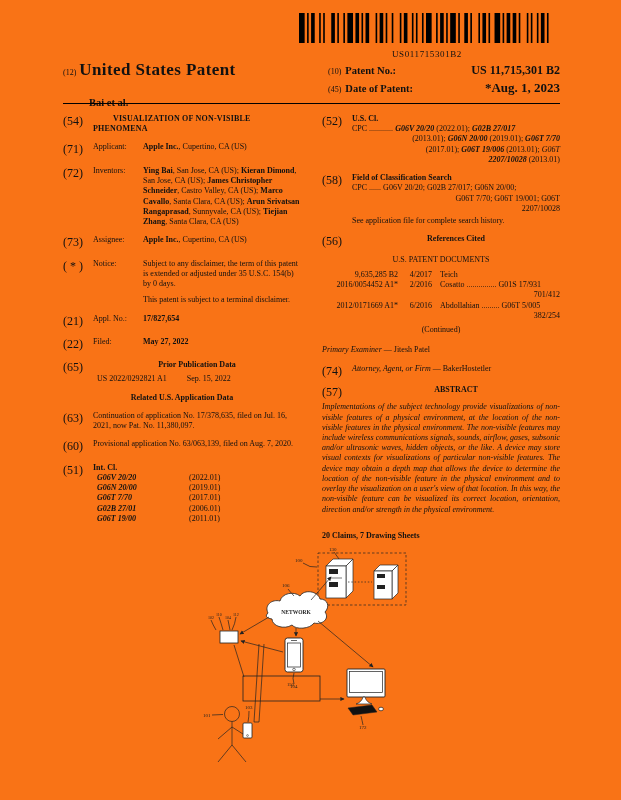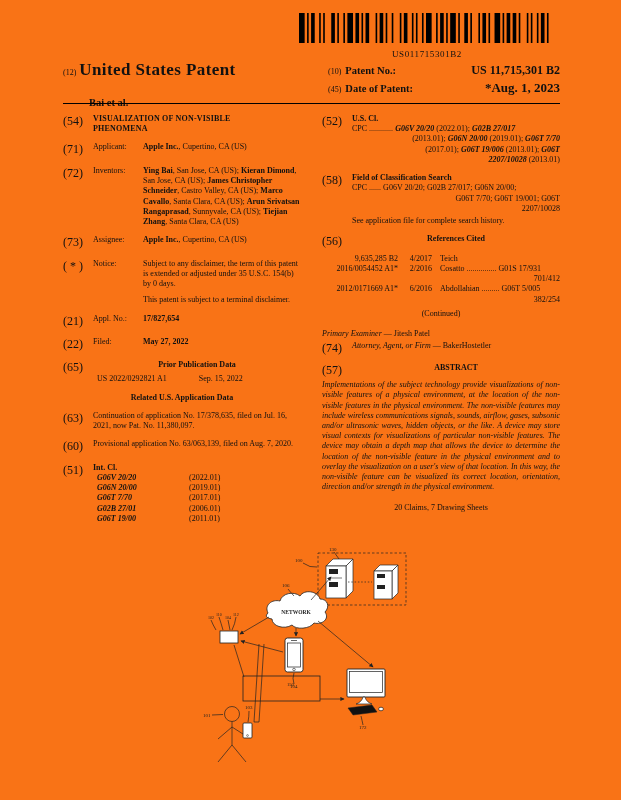--- a/index.html
+++ b/index.html
@@ -25,38 +25,38 @@
   .columns{position:absolute;top:114px;left:63px;width:497px;display:flex;gap:21px;font-size:8px;line-height:1.28;}
   .col{width:238px;}
   .field{display:grid;grid-template-columns:30px 1fr;margin-bottom:8px;}
   .tag{font-size:12px;}
   .with-label{display:grid;grid-template-columns:50px 1fr;}
   .flabel{}
   .bold{font-weight:bold;}
   .center{text-align:center;}
   .f54-title{font-weight:bold;max-width:172px;letter-spacing:.2px;}
   .para2{margin-top:6px;}
-  .publine{margin-top:4px;display:flex;gap:32px;padding-left:4px;}
+  .publine{margin-top:4px;display:flex;gap:20px;padding-left:4px;}
   .relhead{text-align:center;font-weight:bold;margin:2px 0 8px 0;}
   .intcl-row{display:grid;grid-template-columns:92px 1fr;padding-left:4px;}
   .intcl-code{font-weight:bold;font-style:italic;}
 
   .line{white-space:nowrap;}
   .line.r{text-align:right;}
   .note{margin-top:2px;}
   .subhead{text-align:center;margin:5px 0 5px 0;}
   .ref-row{display:flex;}
   .ref-num{width:76px;text-align:right;}
   .ref-date{width:34px;text-align:right;}
   .ref-name{margin-left:8px;flex:1;}
   .ref-cont{text-align:right;}
   .continued{text-align:center;margin:4px 0 10px 0;}
-  .examiner{margin:6px 0 2px 0;}
+  .examiner{margin:6px 0 8px 0;}
   .abstract-text{text-align:justify;margin-top:2px;font-style:italic;}
-  .claims{text-align:center;font-weight:normal;margin-top:10px;}
+  .claims{font-weight:bold;margin-top:16px;}
 
   
   .figure{position:absolute;left:150px;top:538px;width:340px;height:262px;}
   svg text{font-family:"Liberation Serif",serif;fill:#222;}
   .fig-stroke{fill:none;stroke:#222;stroke-width:.7;}
 </style>
 </head>
 <body>
 
 <div class="page">
@@ -129,21 +129,21 @@
       </div>
     </div>
   </div>
   <div class="rule"></div>
 
   <div class="columns">
 
     <div class="col">
       <div class="field">
         <span class="tag">(54)</span>
-        <div class="f54-title"><span style="font-weight: bold;">VISUALIZATION OF NON-VISIBLE PHENOMENA</span></div>
+        <div class="f54-title"><span style="font-weight: bold; margin-left: 20px;">VISUALIZATION OF NON-VISIBLE PHENOMENA</span></div>
       </div>
       <div class="field">
         <span class="tag">(71)</span>
         <div class="with-label">
           <span class="flabel">Applicant:</span>
           <div><span style="font-weight: bold;">Apple Inc.</span><span>, Cupertino, CA (US)</span></div>
         </div>
       </div>
       <div class="field">
         <span class="tag">(72)</span>
@@ -233,41 +233,42 @@
     </div>
 
     <div class="col">
       <div class="field">
         <span class="tag">(52)</span>
         <div>
           <div class="bold">U.S. Cl.</div>
           <div>
               <div class="line l"><span>CPC ............ </span><span style="font-weight: bold; font-style: italic;">G06V 20/20</span><span> (2022.01); </span><span style="font-weight: bold; font-style: italic;">G02B 27/017</span></div>
               <div class="line r"><span>(2013.01); </span><span style="font-weight: bold; font-style: italic;">G06N 20/00</span><span> (2019.01); </span><span style="font-weight: bold; font-style: italic;">G06T 7/70</span></div>
-              <div class="line r"><span>(2017.01); </span><span style="font-weight: bold; font-style: italic;">G06T 19/006</span><span> (2013.01); </span><span style="font-weight: bold; font-style: italic; text-align: right;">G06T</span></div>
+              <div class="line r"><span>(2017.01); </span><span style="font-weight: bold; font-style: italic;">G06T 19/006</span><span> (2013.01); </span><span style="font-weight: normal; font-style: italic; text-align: right;">G06T</span></div>
               <div class="line r"><span style="font-weight: bold; font-style: italic;">2207/10028</span><span> (2013.01)</span></div>
             </div>
         </div>
       </div>
       <div class="field">
         <span class="tag">(58)</span>
         <div>
           <div class="bold">Field of Classification Search</div>
           <div>
               <div class="line l"><span>CPC ...... G06V 20/20; G02B 27/017; G06N 20/00;</span></div>
               <div class="line r"><span>G06T 7/70; G06T 19/001; G06T</span></div>
               <div class="line r"><span>2207/10028</span></div>
             </div>
           <div class="note">See application file for complete search history.</div>
         </div>
       </div>
       <div class="field" style="margin-bottom:4px">
         <span class="tag">(56)</span>
         <div class="center bold">References Cited</div>
       </div>
+      <div class="subhead">U.S. PATENT DOCUMENTS</div>
       <div>
           <div class="ref-row">
             <span class="ref-num">9,635,285 B2</span>
             <span class="ref-date">4/2017</span>
             <span class="ref-name">Teich</span>
           </div>
           <div class="ref-row">
             <span class="ref-num">2016/0054452 A1*</span>
             <span class="ref-date">2/2016</span>
             <span class="ref-name">Cosatto ............... G01S 17/931</span>

